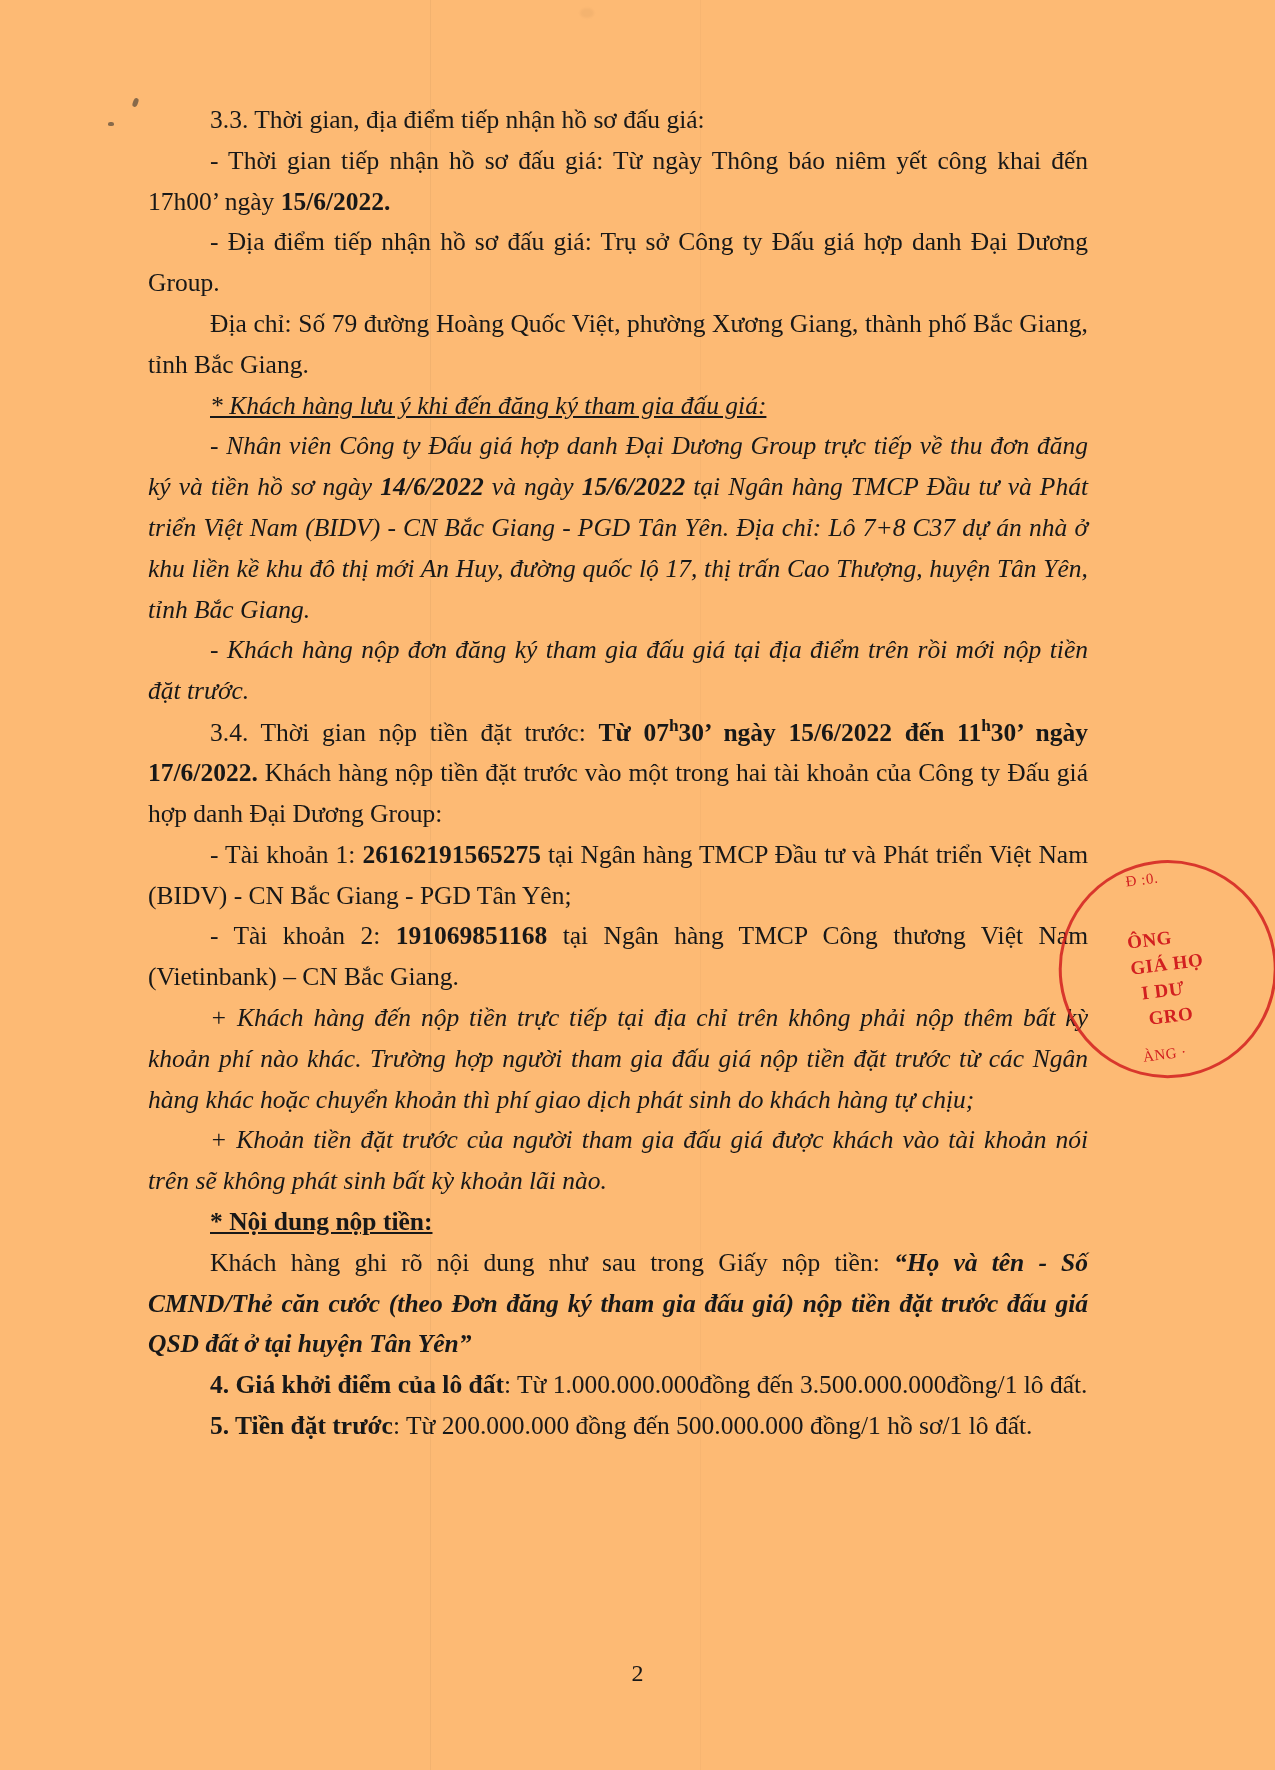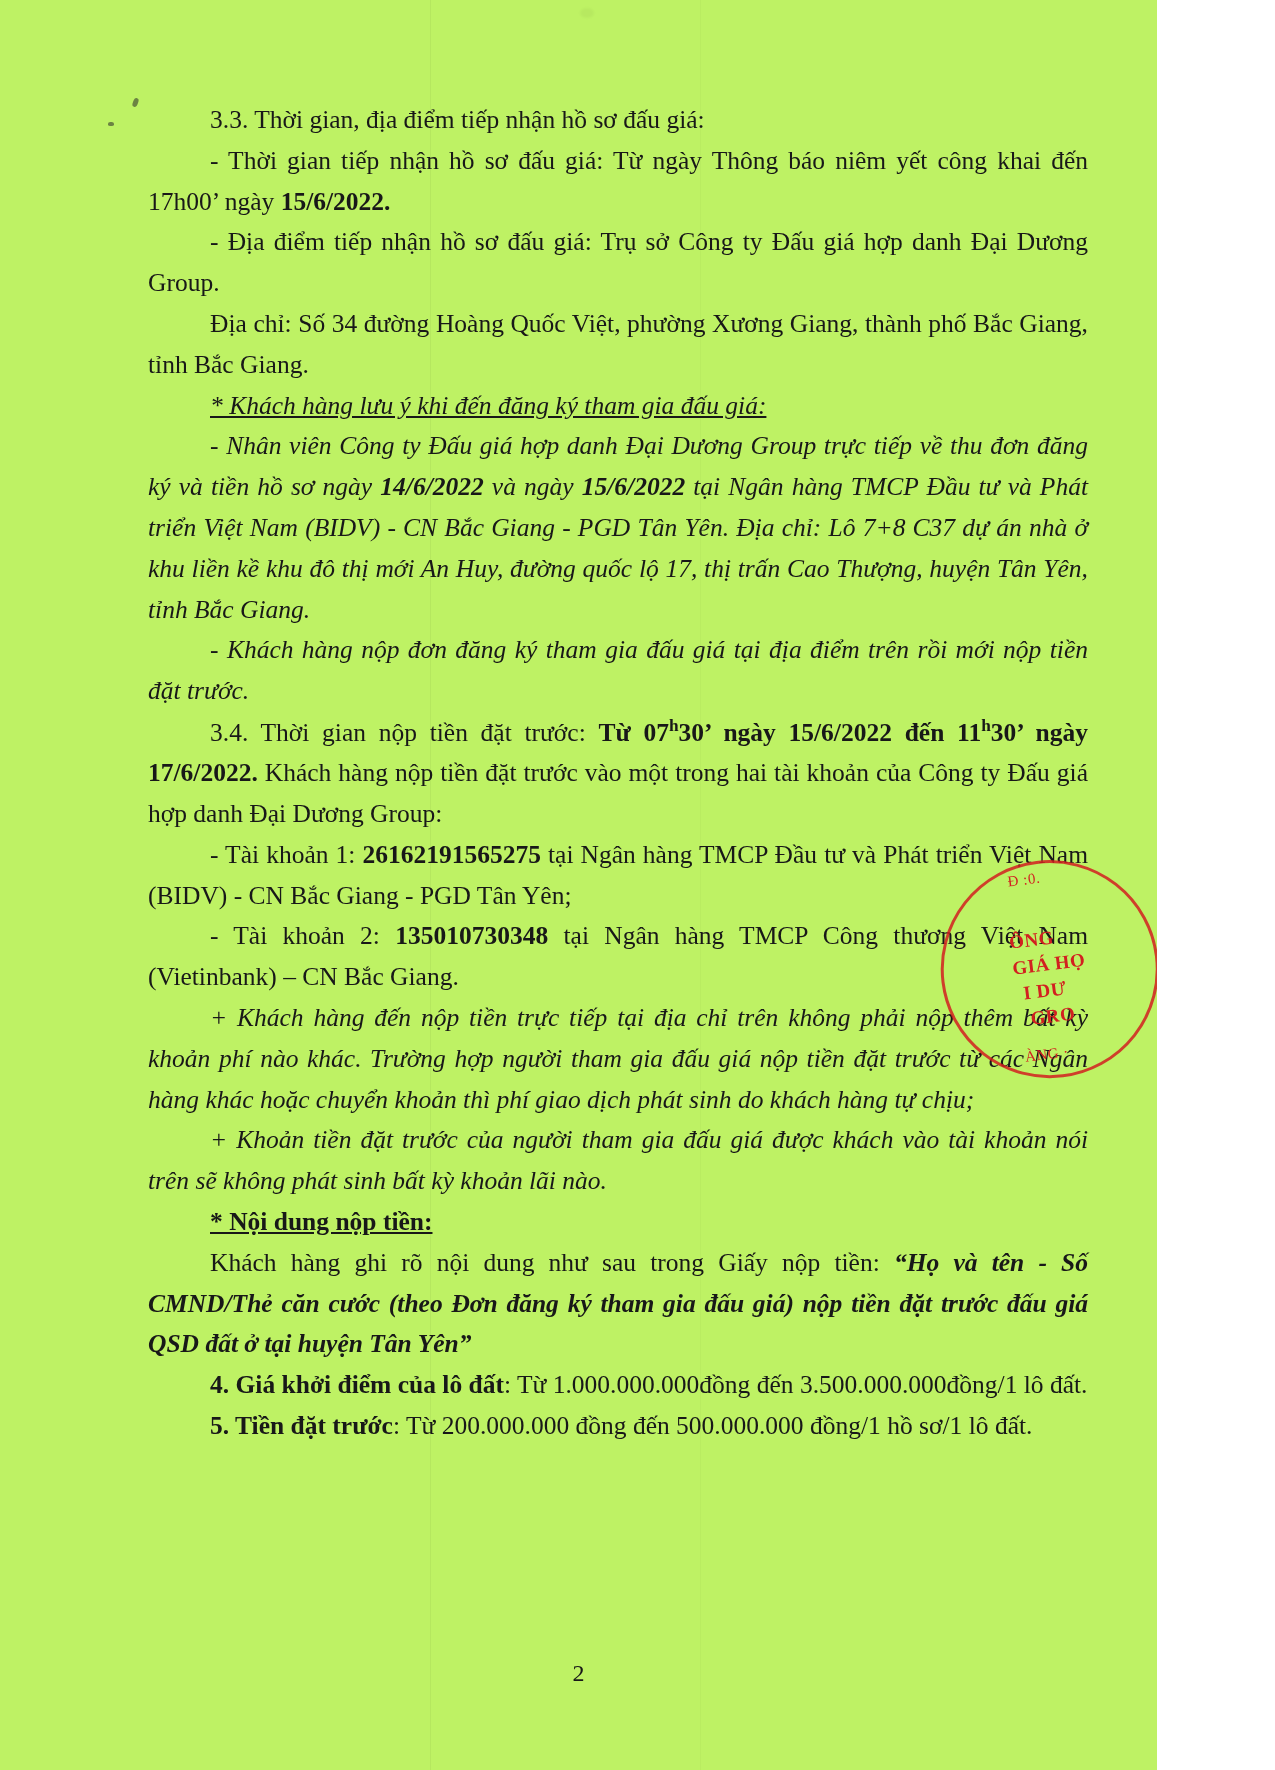--- a/index.html
+++ b/index.html
@@ -2,23 +2,23 @@
 <html lang="vi"><head>
 <meta charset="utf-8">
 <style>
   html, body {
     margin: 0;
     padding: 0;
     background: #ffffff;
   }
   #page {
     position: relative;
-    width: 1157px;
+    width: 1275px;
     height: 1770px;
-    background: #bef264;
+    background: #fdba74;
     overflow: hidden;
     font-family: "Liberation Serif", "DejaVu Serif", serif;
     color: #181818;
   }
   
   .scan-fold {
     position: absolute;
     top: 0;
     bottom: 0;
     width: 1px;
@@ -107,27 +107,27 @@
   <div class="scan-fold" style="left:430px;"></div>
   <div class="scan-fold" style="left:700px; opacity:.5;"></div>
   <div class="scan-blotch" style="left:580px; top:8px; width:14px; height:10px;"></div>
   <div class="speck" style="left:133px; top:98px; width:5px; height:9px; transform:rotate(20deg);"></div>
   <div class="speck" style="left:108px; top:122px; width:6px; height:4px;"></div>
 
   <div id="content">
     <p id="p1">3.3. Thời gian, địa điểm tiếp nhận hồ sơ đấu giá:</p>
     <p id="p2">- Thời gian tiếp nhận hồ sơ đấu giá: Từ ngày Thông báo niêm yết công khai đến 17h00’ ngày <span class="b">15/6/2022.</span></p>
     <p id="p3">- Địa điểm tiếp nhận hồ sơ đấu giá: Trụ sở Công ty Đấu giá hợp danh Đại Dương Group.</p>
-    <p id="p4">Địa chỉ: Số 34 đường Hoàng Quốc Việt, phường Xương Giang, thành phố Bắc Giang, tỉnh Bắc Giang.</p>
+    <p id="p4">Địa chỉ: Số 79 đường Hoàng Quốc Việt, phường Xương Giang, thành phố Bắc Giang, tỉnh Bắc Giang.</p>
     <p id="p5"><span class="i u">* Khách hàng lưu ý khi đến đăng ký tham gia đấu giá:</span></p>
     <p id="p7"><span class="i">- Nhân viên Công ty Đấu giá hợp danh Đại Dương Group trực tiếp về thu đơn đăng ký và tiền hồ sơ ngày </span><span class="bi">14/6/2022</span><span class="i"> và ngày </span><span class="bi">15/6/2022</span><span class="i"> tại Ngân hàng TMCP Đầu tư và Phát triển Việt Nam (BIDV) - CN Bắc Giang - PGD Tân Yên. Địa chỉ: Lô 7+8 C37 dự án nhà ở khu liền kề khu đô thị mới An Huy, đường quốc lộ 17, thị trấn Cao Thượng, huyện Tân Yên, tỉnh Bắc Giang.</span></p>
     <p id="p8"><span class="i">- Khách hàng nộp đơn đăng ký tham gia đấu giá tại địa điểm trên rồi mới nộp tiền đặt trước.</span></p>
     <p id="p9">3.4. Thời gian nộp tiền đặt trước: <span class="b">Từ 07</span><span class="b sup">h</span><span class="b">30’ ngày 15/6/2022 đến 11</span><span class="b sup">h</span><span class="b">30’ ngày 17/6/2022.</span>  Khách hàng nộp tiền đặt trước vào một trong hai tài khoản của Công ty Đấu giá hợp danh Đại Dương Group:</p>
     <p id="p10">- Tài khoản 1: <span class="b">26162191565275</span> tại Ngân hàng TMCP Đầu tư và Phát triển Việt Nam (BIDV) - CN Bắc Giang - PGD Tân Yên;</p>
-    <p id="p11">- Tài khoản 2: <span class="b">135010730348</span> tại Ngân hàng TMCP Công thương Việt Nam (Vietinbank) – CN Bắc Giang.</p>
+    <p id="p11">- Tài khoản 2: <span class="b">191069851168</span> tại Ngân hàng TMCP Công thương Việt Nam (Vietinbank) – CN Bắc Giang.</p>
     <p id="p12"><span class="i">+ Khách hàng đến nộp tiền trực tiếp tại địa chỉ trên không phải nộp thêm bất kỳ khoản phí nào khác. Trường hợp người tham gia đấu giá nộp tiền đặt trước từ các Ngân hàng khác hoặc chuyển khoản thì phí giao dịch phát sinh do khách hàng tự chịu;</span></p>
     <p id="p13"><span class="i">+ Khoản tiền đặt trước của người tham gia đấu giá được khách vào tài khoản nói trên sẽ không phát sinh bất kỳ khoản lãi nào.</span></p>
     <p id="p14"><span class="b u">* Nội dung nộp tiền:</span></p>
     <p id="p15">Khách hàng ghi rõ nội dung như sau trong Giấy nộp tiền: <span class="bi">“Họ và tên - Số CMND/Thẻ căn cước (theo Đơn đăng ký tham gia đấu giá) nộp tiền đặt trước đấu giá QSD đất ở tại huyện Tân Yên”</span></p>
     <p id="p17"><span class="b">4. Giá khởi điểm của lô đất</span>: Từ 1.000.000.000đồng đến 3.500.000.000đồng/1 lô đất.</p>
     <p id="p18"><span class="b">5. Tiền đặt trước</span>: Từ 200.000.000 đồng đến 500.000.000 đồng/1 hồ sơ/1 lô đất.</p>
   </div>
 
   <div id="stamp">
     <div class="ring"></div>

